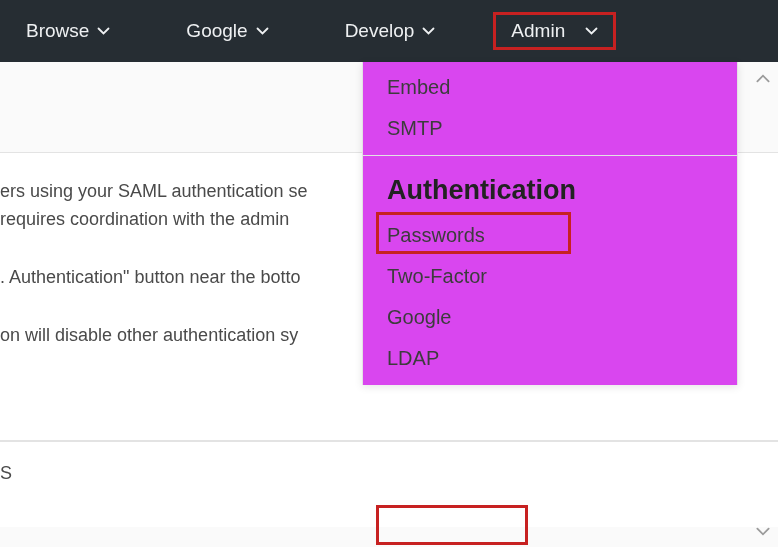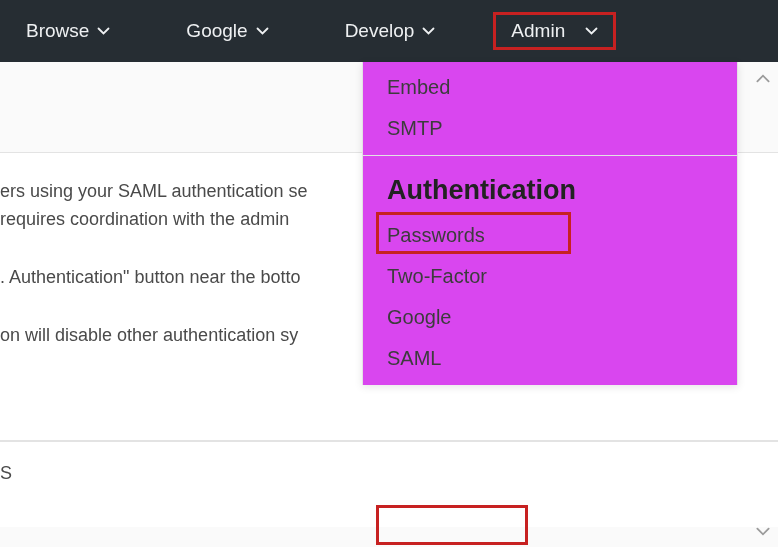--- a/index.html
+++ b/index.html
@@ -177,21 +177,21 @@
     <div class="dd-group">
       <div class="dd-item truncated"></div>
       <div class="dd-item">Embed</div>
       <div class="dd-item">SMTP</div>
     </div>
     <div class="dd-group">
       <div class="dd-header">Authentication</div>
       <div class="dd-item">Passwords</div>
       <div class="dd-item">Two-Factor</div>
       <div class="dd-item">Google</div>
-      <div class="dd-item">SAML</div>
+      <div class="dd-item">LDAP</div>
     </div>
   </div>
 
   <div class="box-auth"></div>
   <div class="box-saml"></div>
 
   <div class="scroll-arrow up">
     <svg viewBox="0 0 12 8" width="14" height="9">
         <path d="M1 6.5 L6 1.5 L11 6.5" stroke="#9a9a9a" stroke-width="1.6" fill="none" stroke-linecap="round"></path>
       </svg>

